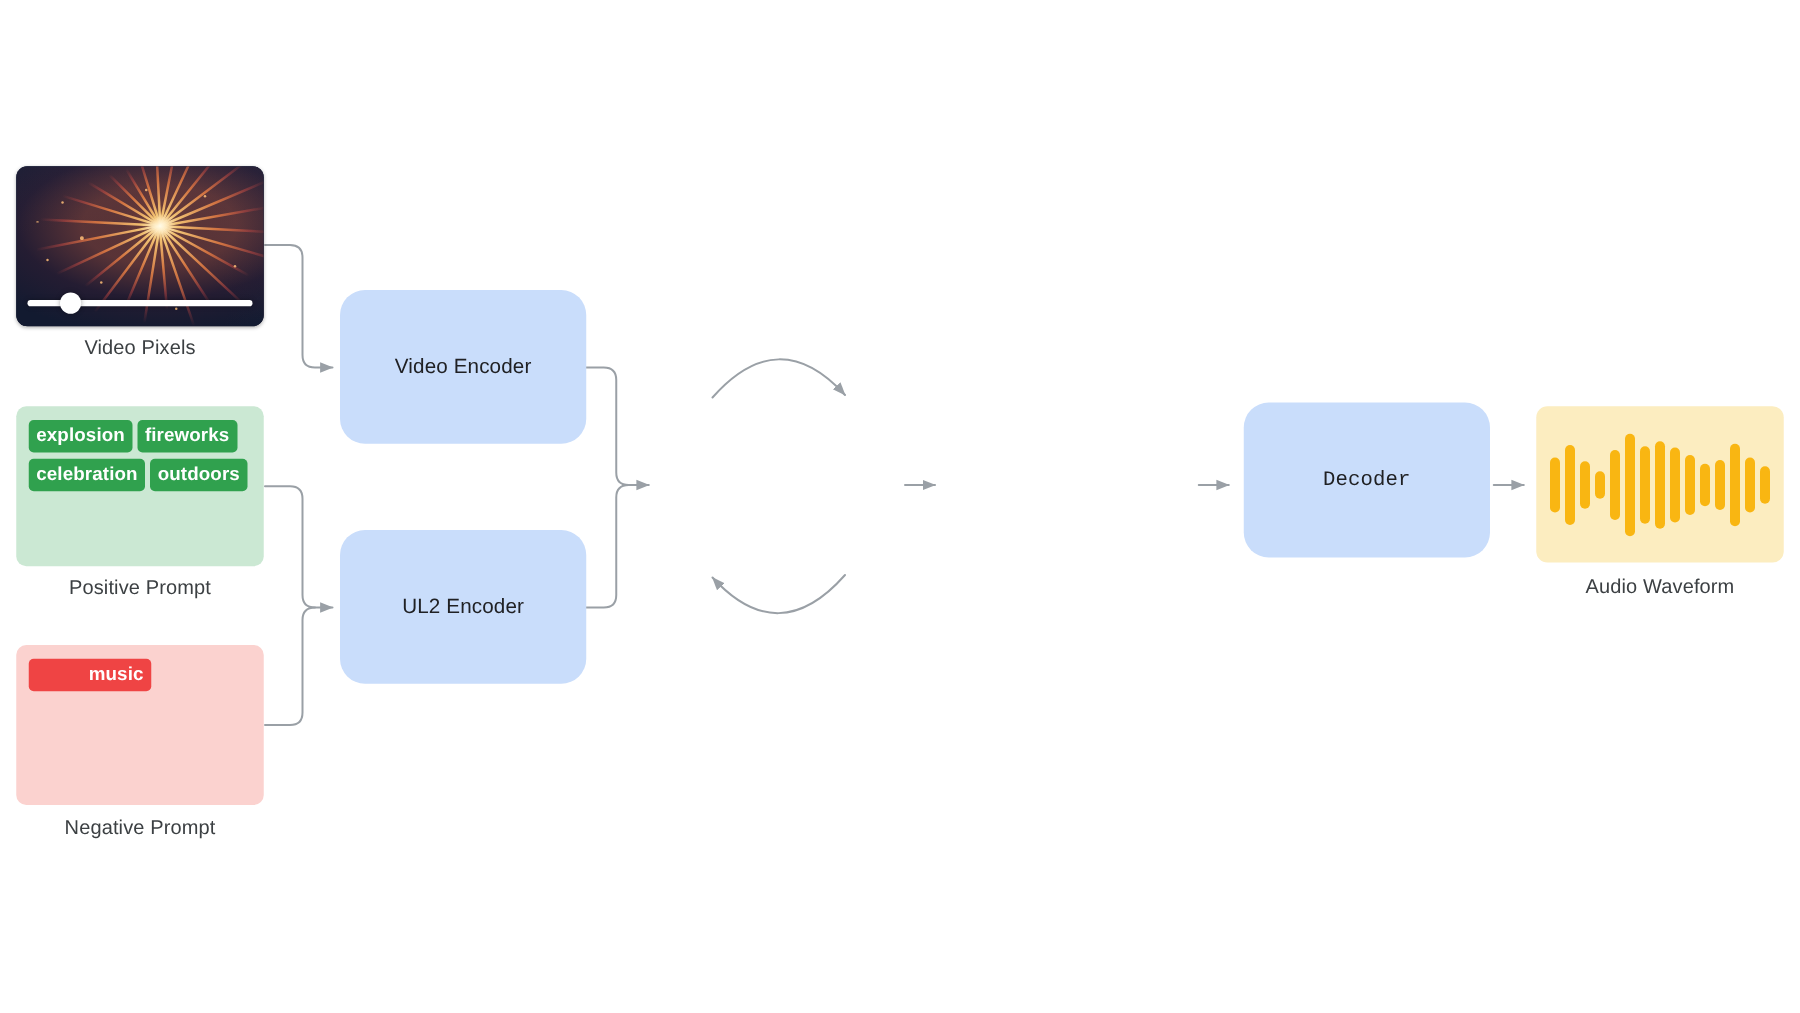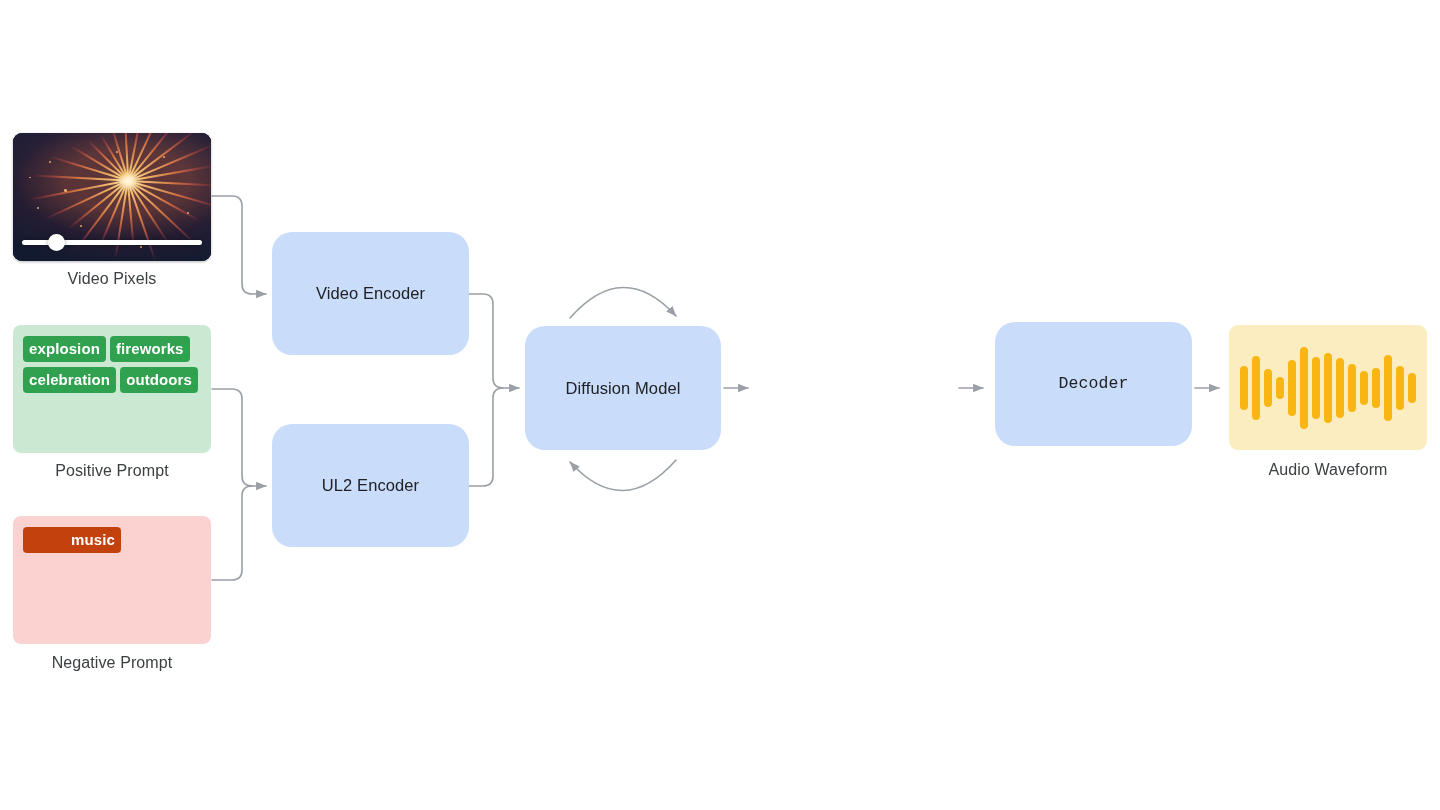--- a/index.html
+++ b/index.html
@@ -148,21 +148,21 @@
     display: inline-block;
     font-size: 15px;
     line-height: 1;
     padding: 5px 6px 6px 6px;
     border-radius: 4px;
     color: #ffffff;
     letter-spacing: .1px;
     white-space: nowrap;
   }
   .tag-positive { background: #30a14e; }
-  .tag-negative { background: #c2410c; padding-left: 48px; }
+  .tag-negative { background: #ef4444; padding-left: 48px; }
 
   
   .caption {
     position: absolute;
     width: 198px;
     left: 13px;
     text-align: center;
     font-size: 16px;
     color: #3c4043;
     letter-spacing: .1px;
@@ -308,23 +308,20 @@
   <div class="caption" id="caption-negative">Negative Prompt</div>
 
   <div class="node node-blue" id="video-encoder">
     <span>Video Encoder</span>
   </div>
 
   <div class="node node-blue" id="ul2-encoder">
     <span>UL2 Encoder</span>
   </div>
 
-  <div class="node node-blue" id="diffusion-model">
-    <span>Diffusion Model</span>
-  </div>
 
 
   <div class="node node-blue" id="decoder">
     <span>Decoder</span>
   </div>
 
   <div id="audio-card">
 
   <div class="wbar" style="height: 44px; background: rgb(249, 182, 18);"></div>
       <div class="wbar" style="height: 64px; background: rgb(249, 182, 18);"></div>

